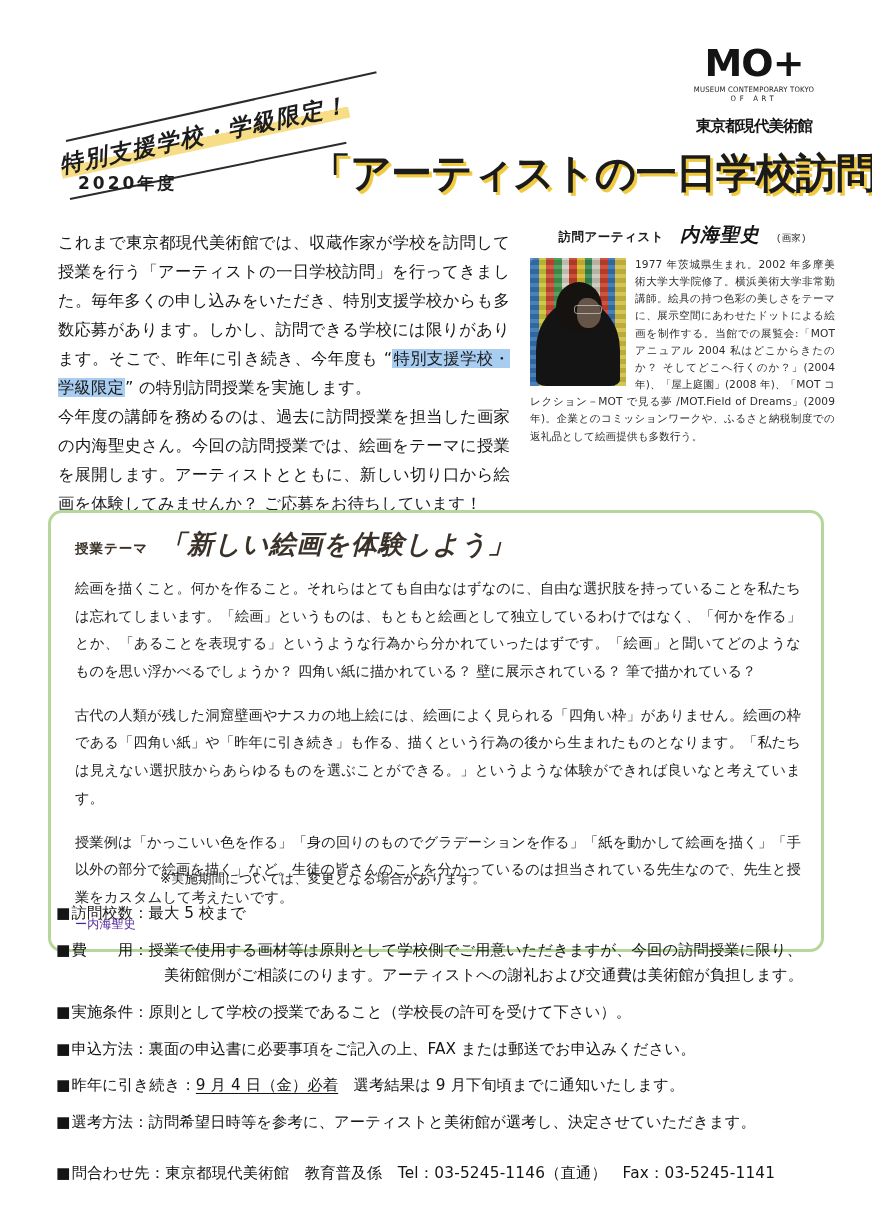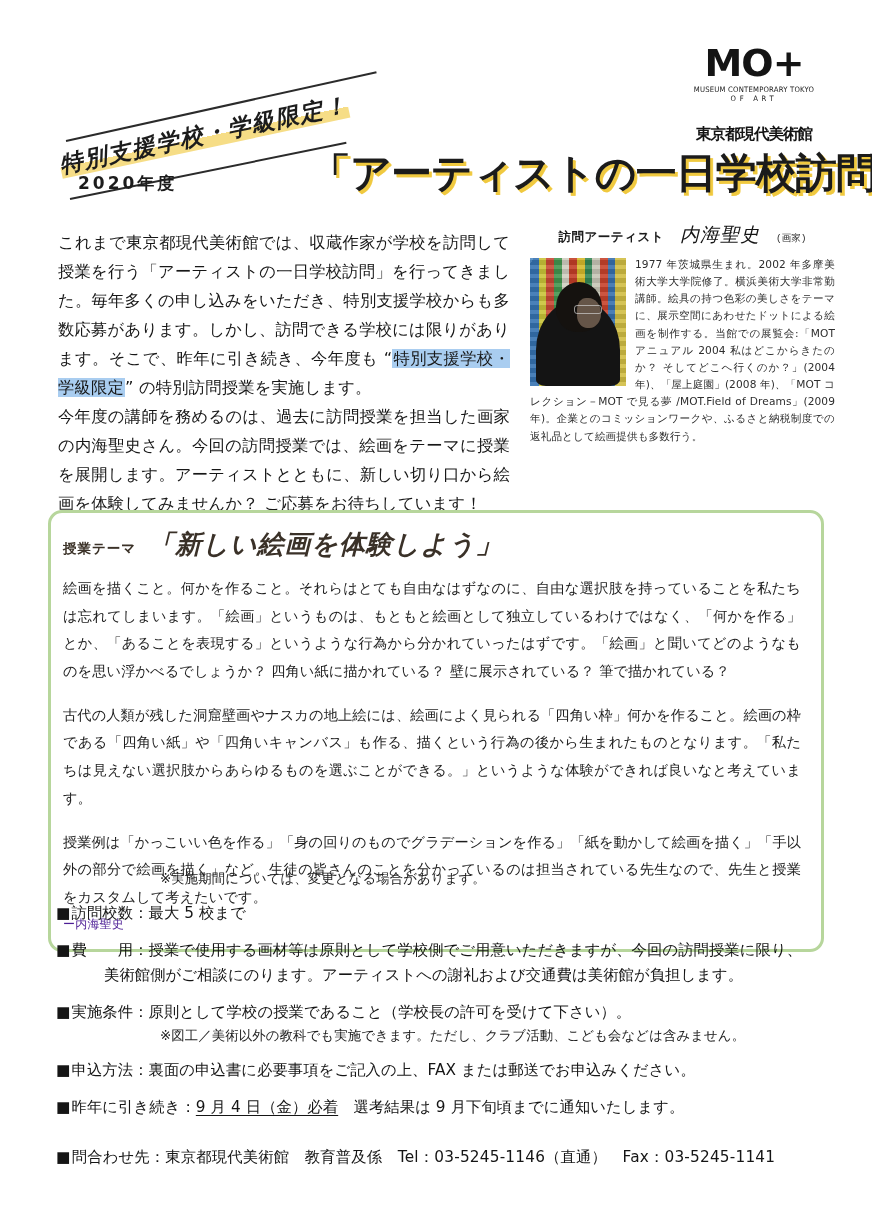--- a/index.html
+++ b/index.html
@@ -40,21 +40,21 @@
   .logo-sub-en {
     margin-top: 3px;
     font-size: 7.5px;
     letter-spacing: .2px;
     color: #202020;
     line-height: 1.25;
     transform: scaleX(0.92);
   }
   .logo-sub-en .row2 { letter-spacing: 4px; }
   .logo-jp {
-    margin-top: 20px;
+    margin-top: 12px;
     font-size: 15.5px;
     font-weight: 700;
     letter-spacing: -1px;
     color: #141414;
     font-family: Liberation Serif, serif;
   }
 
   
   .ribbon {
     position: absolute;
@@ -144,21 +144,21 @@
     margin-bottom: 8px;
   }
   .artist-role {
     font-size: 12.5px;
     font-weight: 700;
     letter-spacing: .5px;
     color: #1b1b1b;
   }
   .artist-name {
     font-size: 19px;
-    font-weight: 400;
+    font-weight: 700;
     letter-spacing: 1px;
     color: #141414;
     font-style: italic;
   }
   .artist-qual {
     font-size: 9.5px;
     color: #2a2a2a;
     font-family: Liberation Mono, monospace;
   }
   .artist-body { position: relative; }
@@ -238,21 +238,21 @@
 
   
   .theme-box {
     position: absolute;
     left: 48px;
     top: 510px;
     width: 776px;
     box-sizing: border-box;
     border: 3px solid #b7d69c;
     border-radius: 14px;
-    padding: 14px 20px 16px 12px;
+    padding: 14px 20px 16px 24px;
     background: #ffffff;
   }
   .theme-head {
     display: flex;
     align-items: baseline;
     gap: 12px;
     margin-bottom: 13px;
   }
   .theme-label {
     font-size: 13.5px;
@@ -302,21 +302,21 @@
     font-size: 13.4px;
     line-height: 1.6;
     color: #1c1c1c;
     margin-left: 104px;
     letter-spacing: .1px;
   }
   .detail-cont {
     font-size: 15.3px;
     line-height: 1.62;
     color: #151515;
-    margin-left: 48px;
+    margin-left: 108px;
     letter-spacing: .1px;
   }
   .u-line { text-decoration: underline; text-underline-offset: 3px; }
   .contact { margin-top: 26px; }
   .contact .detail-line { letter-spacing: .2px; }
 </style>
 </head>
 <body>
 
 <div class="page">
@@ -361,21 +361,21 @@
       <div class="artist-bio">1977 年茨城県生まれ。2002 年多摩美術大学大学院修了。横浜美術大学非常勤講師。絵具の持つ色彩の美しさをテーマに、展示空間にあわせたドットによる絵画を制作する。当館での展覧会:「MOTアニュアル 2004 私はどこからきたのか？ そしてどこへ行くのか？」(2004 年)、「屋上庭園」(2008 年)、「MOT コレクション－MOT で見る夢 /MOT.Field of Dreams」(2009 年)。企業とのコミッションワークや、ふるさと納税制度での返礼品として絵画提供も多数行う。</div>
     </div>
   </div>
 
   <div class="theme-box">
     <div class="theme-head">
       <span class="theme-label">授業テーマ</span>
       <span class="theme-title">「新しい絵画を体験しよう」</span>
     </div>
     <p class="theme-para">絵画を描くこと。何かを作ること。それらはとても自由なはずなのに、自由な選択肢を持っていることを私たちは忘れてしまいます。「絵画」というものは、もともと絵画として独立しているわけではなく、「何かを作る」とか、「あることを表現する」というような行為から分かれていったはずです。「絵画」と聞いてどのようなものを思い浮かべるでしょうか？ 四角い紙に描かれている？ 壁に展示されている？ 筆で描かれている？</p>
-    <p class="theme-para">古代の人類が残した洞窟壁画やナスカの地上絵には、絵画によく見られる「四角い枠」何かを作ること。絵画の枠である「四角い紙」や「四角いキャンバス」も作る、描くという行為の後から生まれたものとなります。「私たちは見えない選択肢からあらゆるものを選ぶことができる。」というような体験ができれば良いなと考えています。</p>
+    <p class="theme-para">古代の人類が残した洞窟壁画やナスカの地上絵には、絵画によく見られる「四角い枠」がありません。絵画の枠である「四角い紙」や「昨年に引き続き」も作る、描くという行為の後から生まれたものとなります。「私たちは見えない選択肢からあらゆるものを選ぶことができる。」というような体験ができれば良いなと考えています。</p>
     <p class="theme-para">授業例は「かっこいい色を作る」「身の回りのものでグラデーションを作る」「紙を動かして絵画を描く」「手以外の部分で絵画を描く」など。生徒の皆さんのことを分かっているのは担当されている先生なので、先生と授業をカスタムして考えたいです。</p>
     <div class="theme-sign">ー内海聖史</div>
   </div>
 
   <div class="details">
 
     <div class="detail-item">
       <div class="detail-note">※実施期間については、変更となる場合があります。</div>
     </div>
 
@@ -389,35 +389,39 @@
       <div class="detail-line">
         <span class="bullet">■</span><span>費　　用</span><span>：授業で使用する画材等は原則として学校側でご用意いただきますが、今回の訪問授業に限り、</span>
       </div>
       <div class="detail-cont">美術館側がご相談にのります。アーティストへの謝礼および交通費は美術館が負担します。</div>
     </div>
 
     <div class="detail-item">
       <div class="detail-line">
         <span class="bullet">■</span><span>実施条件</span><span>：原則として学校の授業であること（学校長の許可を受けて下さい）。</span>
       </div>
-      <div class="detail-note">※図工／美術以外の教科でも実施できます。ただし、クラブ活動、こども会などは含みません。</div>
     </div>
 
     <div class="detail-item">
       <div class="detail-line">
         <span class="bullet">■</span><span>申込方法</span><span>：裏面の申込書に必要事項をご記入の上、FAX または郵送でお申込みください。</span>
       </div>
     </div>
 
     <div class="detail-item">
       <div class="detail-line">
         <span class="bullet">■</span><span>昨年に引き続き</span><span>：</span><span class="u-line">9 月 4 日（金）必着</span><span>　選考結果は 9 月下旬頃までに通知いたします。</span>
       </div>
     </div>
 
+    <div class="detail-item">
+      <div class="detail-line">
+        <span class="bullet">■</span><span>選考方法</span><span>：訪問希望日時等を参考に、アーティストと美術館が選考し、決定させていただきます。</span>
+      </div>
+    </div>
 
     <div class="detail-item contact">
       <div class="detail-line">
         <span class="bullet">■</span><span>問合わせ先</span><span>：東京都現代美術館　教育普及係　Tel：03-5245-1146（直通）　Fax：03-5245-1141</span>
       </div>
     </div>
 
   </div>
 
 </div>

